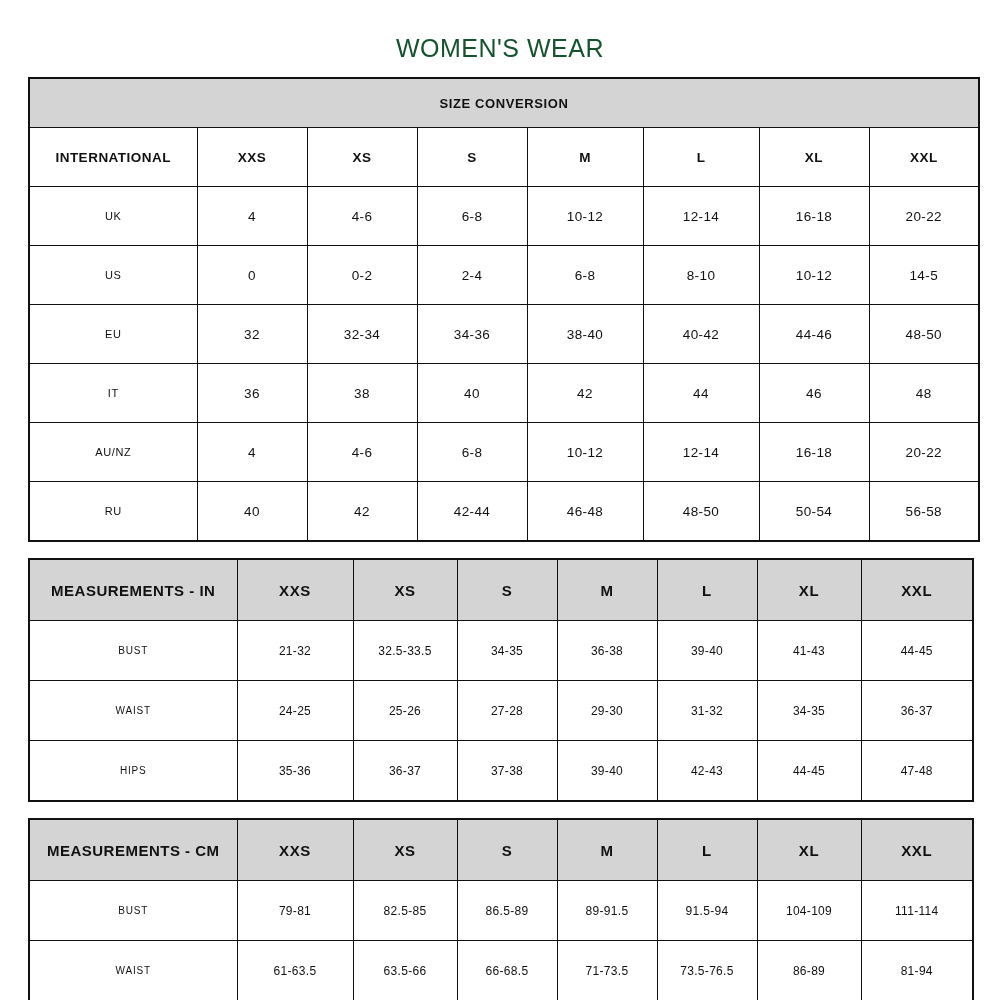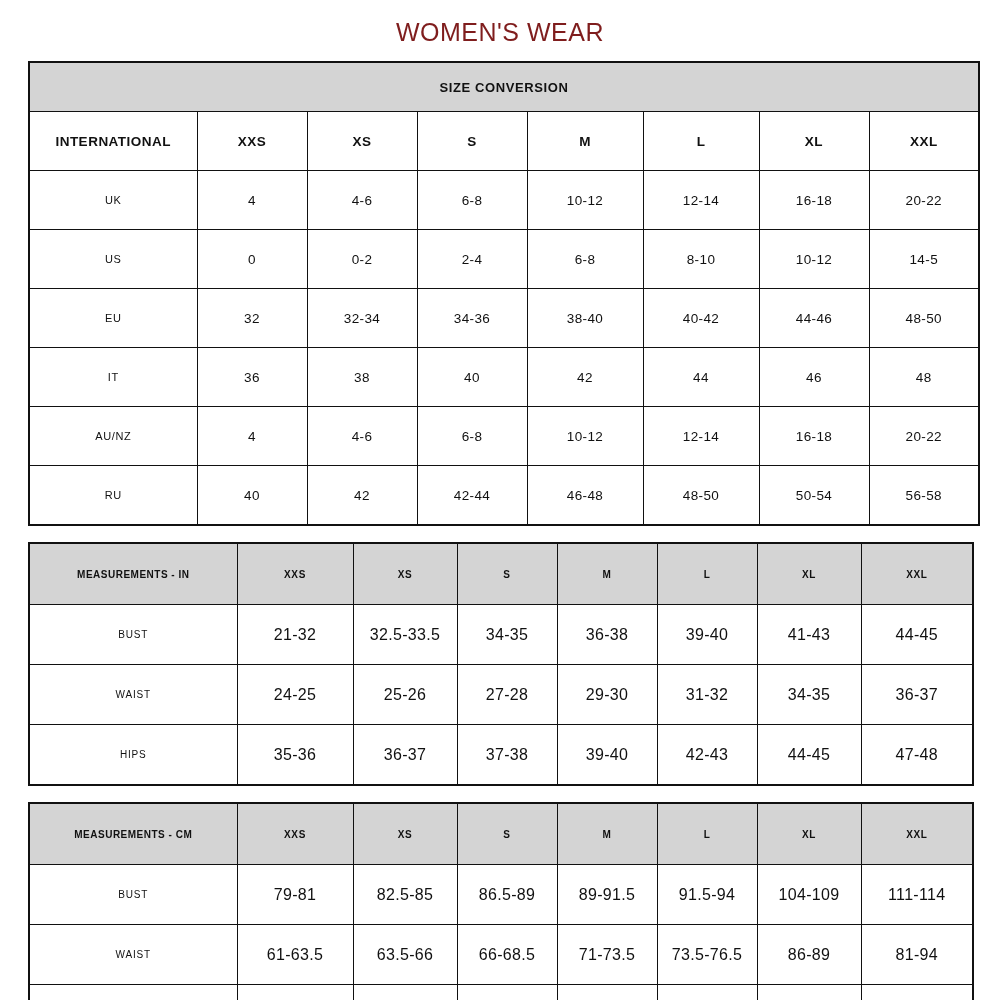--- a/index.html
+++ b/index.html
@@ -19,22 +19,22 @@
     height: 1000px;
     box-sizing: border-box;
     padding: 10px 28px 0 28px;
     position: relative;
   }
   .page-title {
     text-align: center;
     font-size: 25px;
     letter-spacing: 0.5px;
     font-weight: 400;
-    margin: 8px 0 14px 0;
-    color: #7f1d1d;
+    margin: 24px 0 14px 0;
+    color: #14532d;
   }
   table {
     border-collapse: collapse;
     width: 944px;
     table-layout: fixed;
   }
   table.conv {
     border: 2px solid #111;
   }
   td, th {
@@ -70,29 +70,29 @@
   }
   
   table.meas {
     border: 2px solid #111;
     margin-top: 16px;
   }
   .meas th {
     background: #d4d4d4;
     font-weight: bold;
     height: 58px;
-    font-size: 10px;
+    font-size: 15px;
     letter-spacing: 0.6px;
   }
   .meas th.corner {
     letter-spacing: 0.5px;
   }
   .meas td {
     height: 57px;
-    font-size: 16px;
+    font-size: 12px;
     letter-spacing: 0.3px;
   }
   .meas td.rowlabel {
     font-size: 10px;
     letter-spacing: 0.8px;
   }
 </style>
 </head>
 <body>
 

